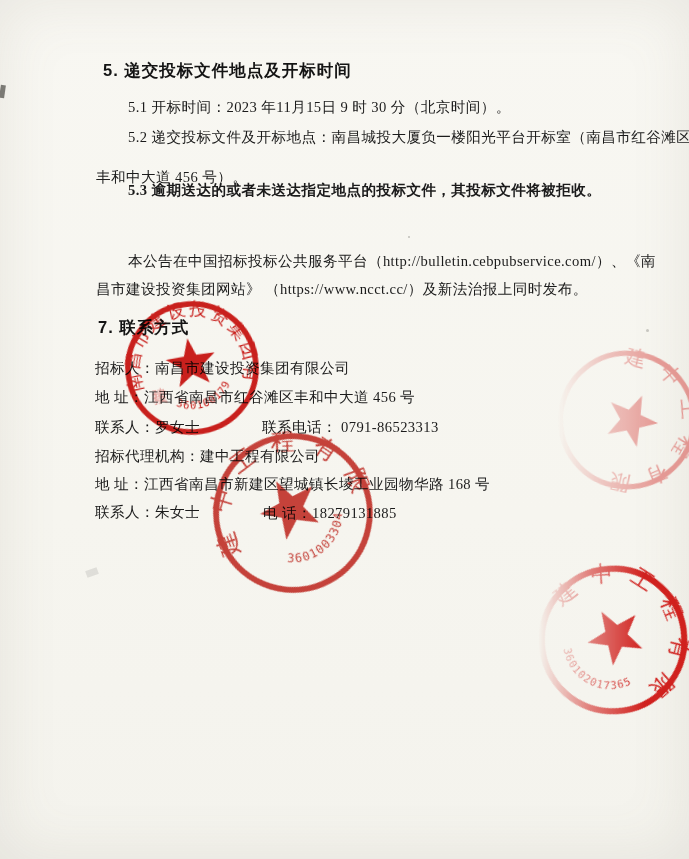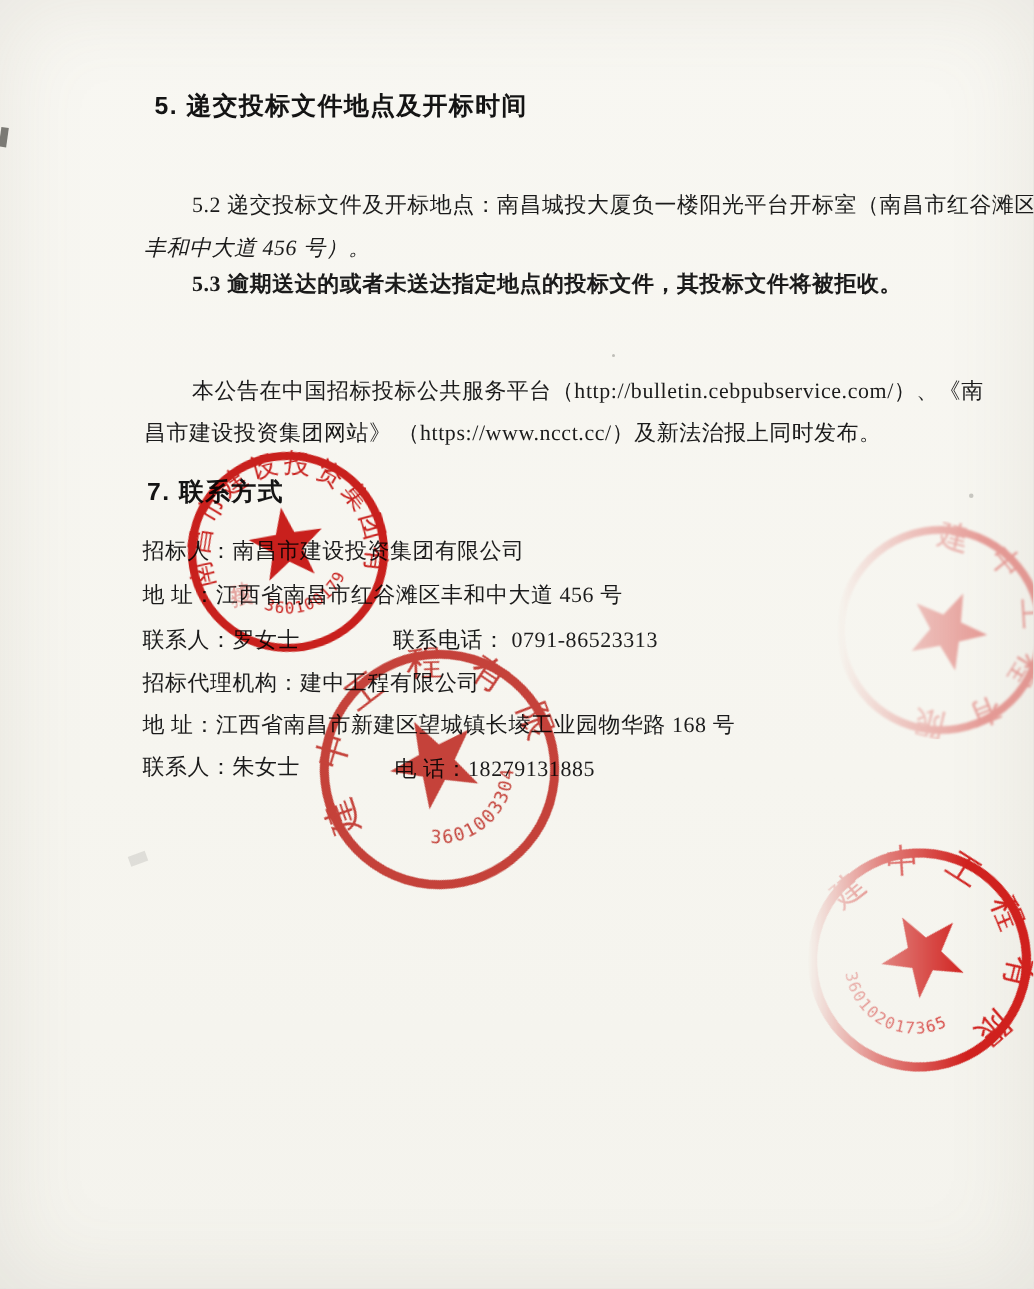--- a/index.html
+++ b/index.html
@@ -54,22 +54,23 @@
 <body>
 
 <div class="page">
 
   <div class="speck" style="left:0;top:85px;width:5px;height:13px;opacity:.65;transform:rotate(8deg);"></div>
   <div class="speck" style="left:86px;top:569px;width:12px;height:7px;opacity:.12;transform:rotate(-20deg);"></div>
   <div class="speck" style="left:646px;top:329px;width:3px;height:3px;opacity:.25;border-radius:50%;"></div>
   <div class="speck" style="left:408px;top:236px;width:2px;height:2px;opacity:.3;border-radius:50%;"></div>
 
   <div class="heading" style="left:103px;top:60px;">5. 递交投标文件地点及开标时间</div>
+  <div class="line" style="left:128px;top:98px;">5.1 开标时间：2023 年11月15日 9 时 30 分（北京时间）。</div>
   <div class="line" style="left:128px;top:128px;">5.2 递交投标文件及开标地点：南昌城投大厦负一楼阳光平台开标室（南昌市红谷滩区</div>
-  <div class="line" style="left:96px;top:157px;font-style:italic;">丰和中大道 456 号）。</div>
+  <div class="line" style="left:96px;top:168px;">丰和中大道 456 号）。</div>
   <div class="line" style="left:128px;top:181px;font-weight:bold;">5.3 逾期送达的或者未送达指定地点的投标文件，其投标文件将被拒收。</div>
 
   <div class="line" style="left:128px;top:252px;">本公告在中国招标投标公共服务平台（http://bulletin.cebpubservice.com/）、《南</div>
   <div class="line" style="left:96px;top:280px;">昌市建设投资集团网站》 （https://www.ncct.cc/）及新法治报上同时发布。</div>
 
   <div class="heading" style="left:98px;top:317px;">7. 联系方式</div>
   <div class="line" style="left:95px;top:359px;">招标人：南昌市建设投资集团有限公司</div>
   <div class="line" style="left:95px;top:388px;">地 址：江西省南昌市红谷滩区丰和中大道 456 号</div>
   <div class="line" style="left:95px;top:418px;">联系人：罗女士</div>
   <div class="line" style="left:250px;top:418px;margin-left:12px;">联系电话： 0791-86523313</div>

